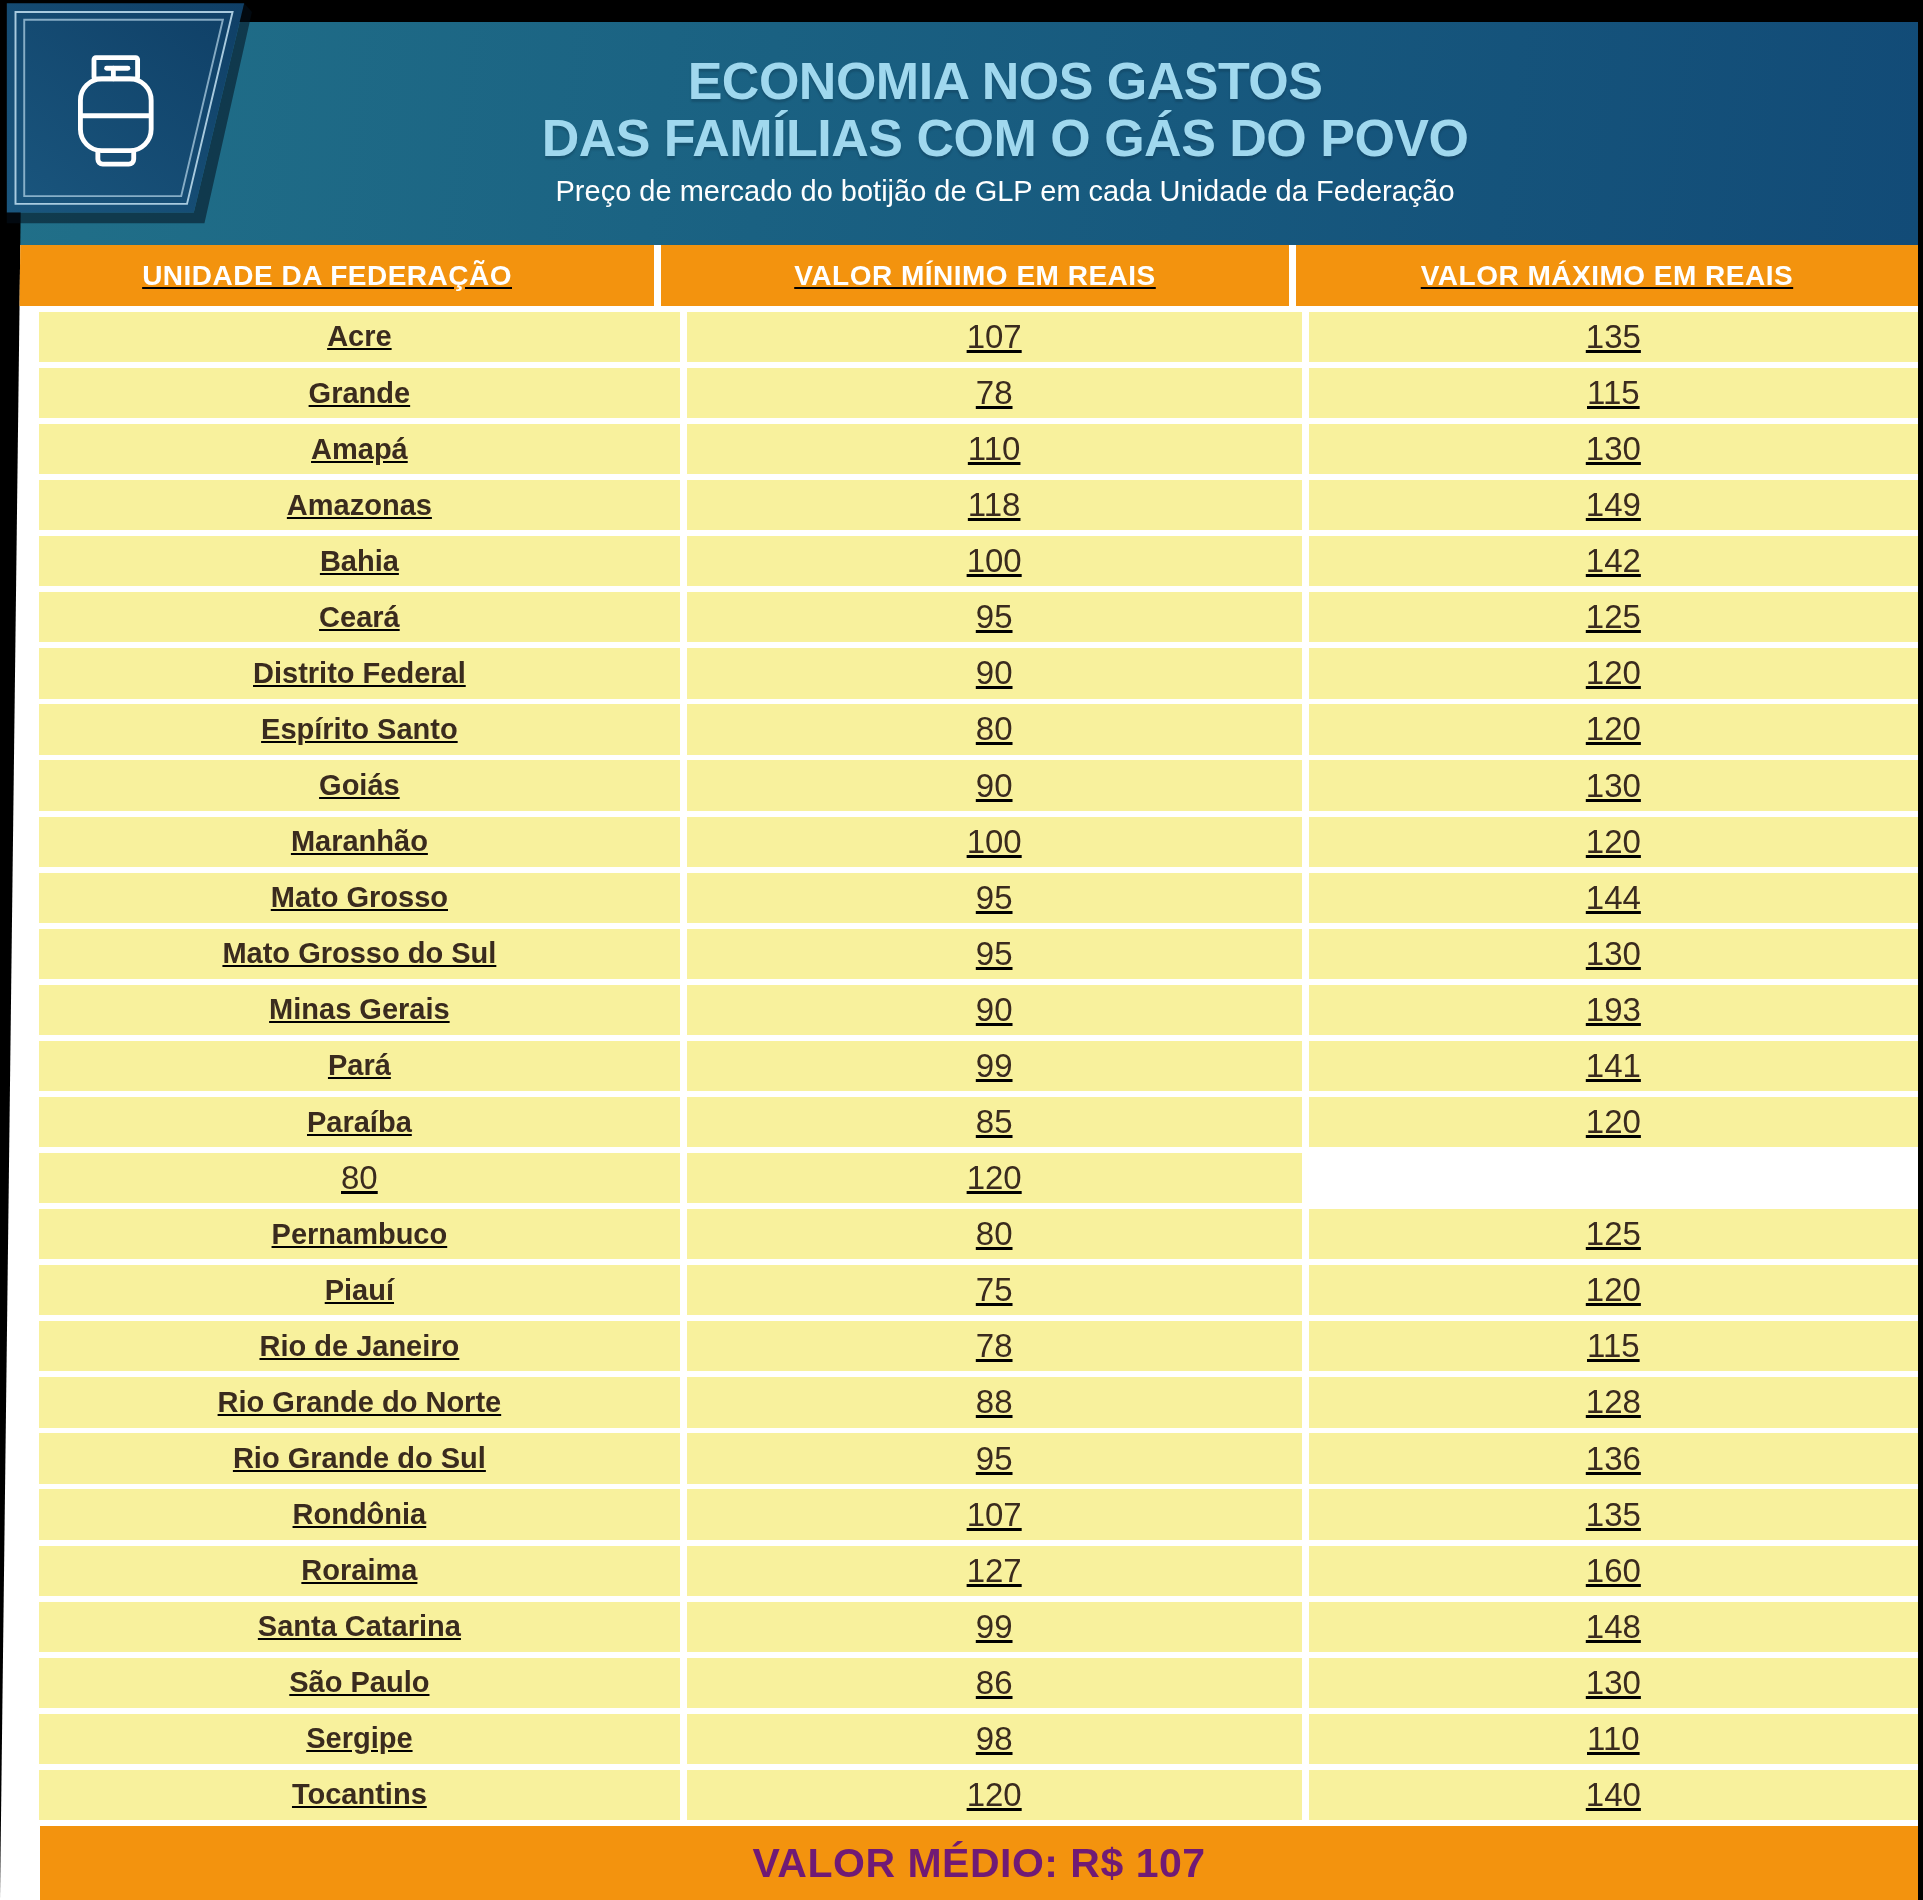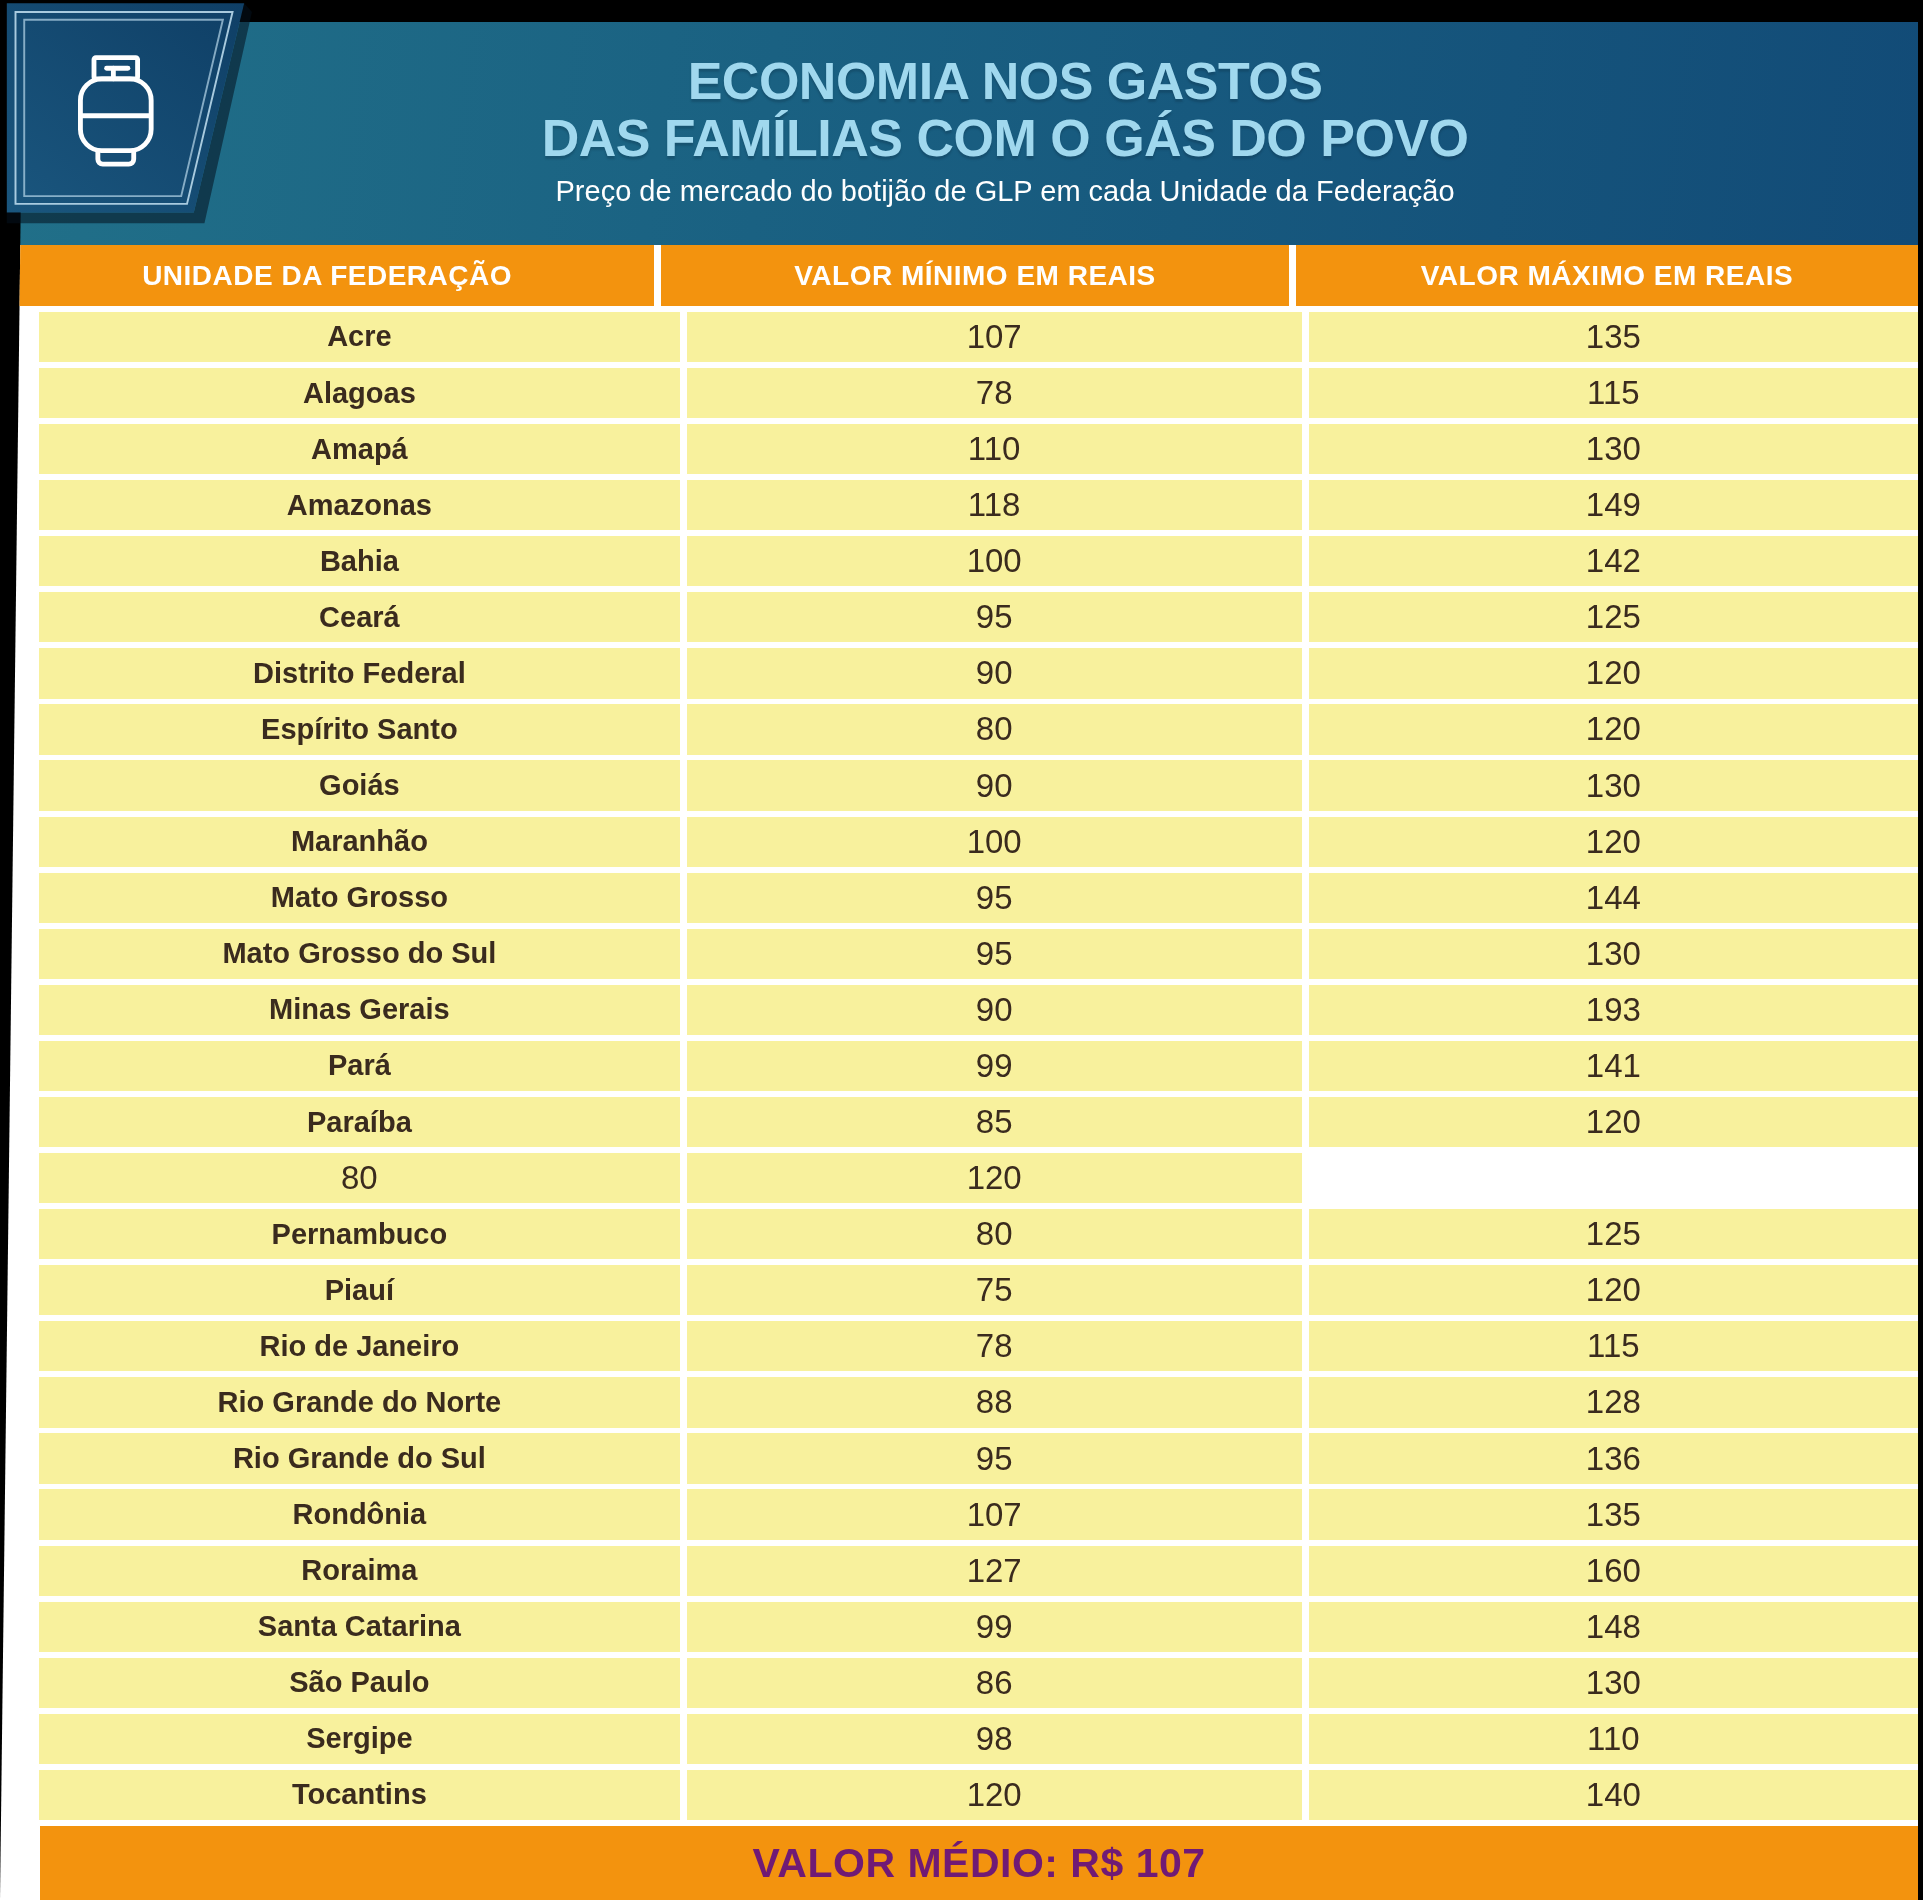--- a/index.html
+++ b/index.html
@@ -15,21 +15,21 @@
   
   .hero{height:223px;flex:0 0 223px;box-sizing:border-box;
         background:linear-gradient(97deg,#217089 0%,#1a6182 40%,#124b77 100%);
         text-align:center;padding:31px 0 0 92px;}
   .title{font-size:52px;line-height:57px;font-weight:700;letter-spacing:-0.5px;
          color:#a0d8ee;text-shadow:0 2.9px 1.9px rgba(10,40,60,.25);}
   .subtitle{margin-top:8.7px;font-size:29px;line-height:31px;color:#ffffff;font-weight:400;}
 
   
   .tablewrap{flex:1;background:#ffffff;display:flex;flex-direction:column;gap:5.8px;}
-  .trow{display:grid;grid-template-columns:677fr 650fr 644fr;column-gap:6.8px;}
+  .trow{display:grid;grid-template-columns:677fr 650fr 644fr;column-gap:6.8px;text-decoration:underline;}
   .thead{flex:0 0 61px;}
   .drow{flex:1;margin-left:39px;}
   .cell{display:flex;align-items:center;justify-content:center;}
   .hcell{background:#f3930e;color:#ffffff;font-weight:700;font-size:28px;letter-spacing:0.5px;}
   .dcell{background:#f8f19d;color:#3a2b1e;}
   .uf{font-weight:700;font-size:29px;}
   .val{font-size:33px;font-weight:400;}
   .tfoot{flex:0 0 75px;background:#f3930e;color:#701a75;font-weight:700;font-size:41px;
          display:flex;align-items:center;justify-content:center;letter-spacing:0.5px;margin-left:40px;}
 
@@ -58,21 +58,21 @@
         <div class="cell hcell">VALOR MÁXIMO EM REAIS</div>
       </div>
 
   <div class="trow drow">
     <div class="cell dcell uf">Acre</div>
     <div class="cell dcell val">107</div>
     <div class="cell dcell val">135</div>
   </div>
 
   <div class="trow drow">
-    <div class="cell dcell uf">Alagoas</div>
+    <div class="cell dcell uf">Grande</div>
     <div class="cell dcell val">78</div>
     <div class="cell dcell val">115</div>
   </div>
 
   <div class="trow drow">
     <div class="cell dcell uf">Amapá</div>
     <div class="cell dcell val">110</div>
     <div class="cell dcell val">130</div>
   </div>
 

